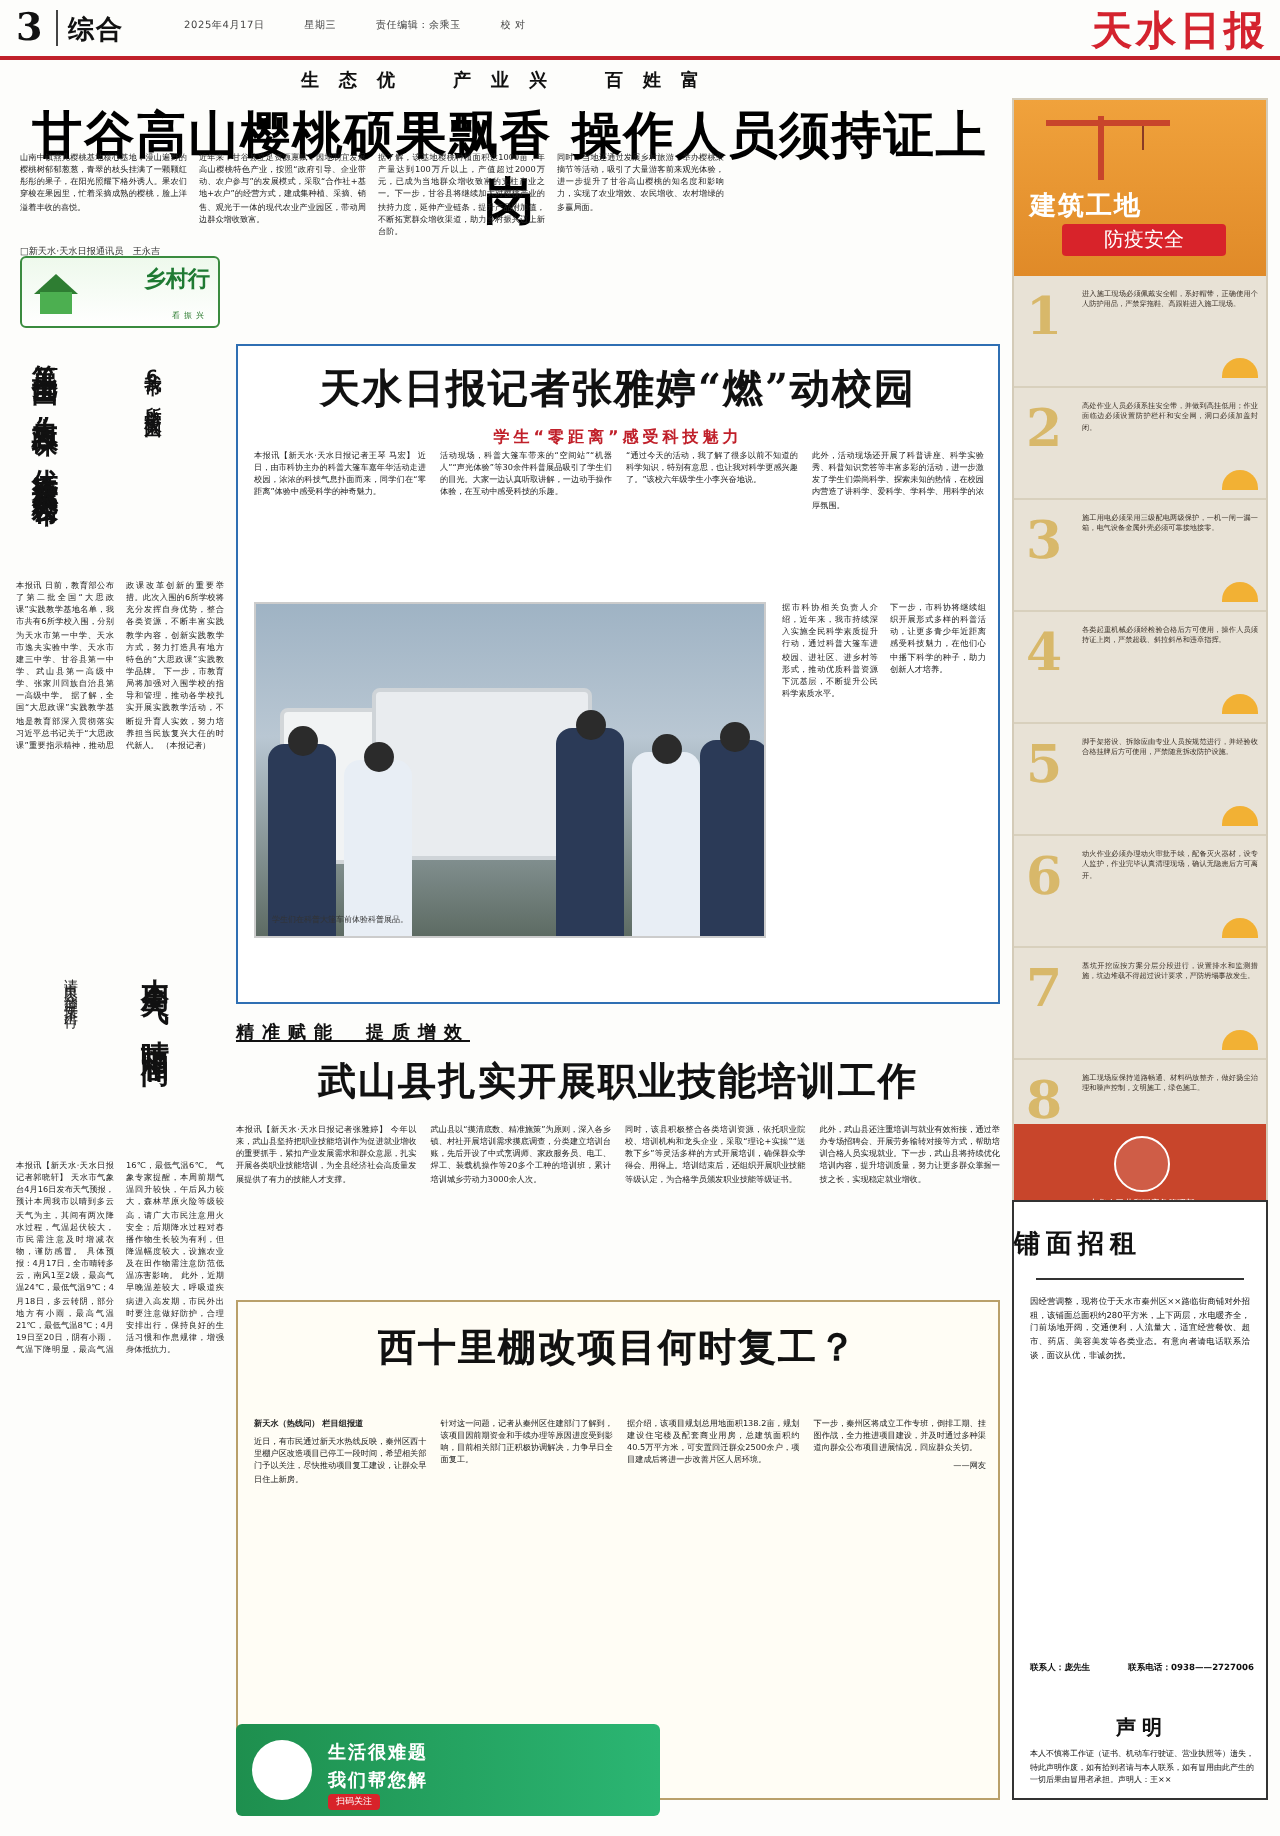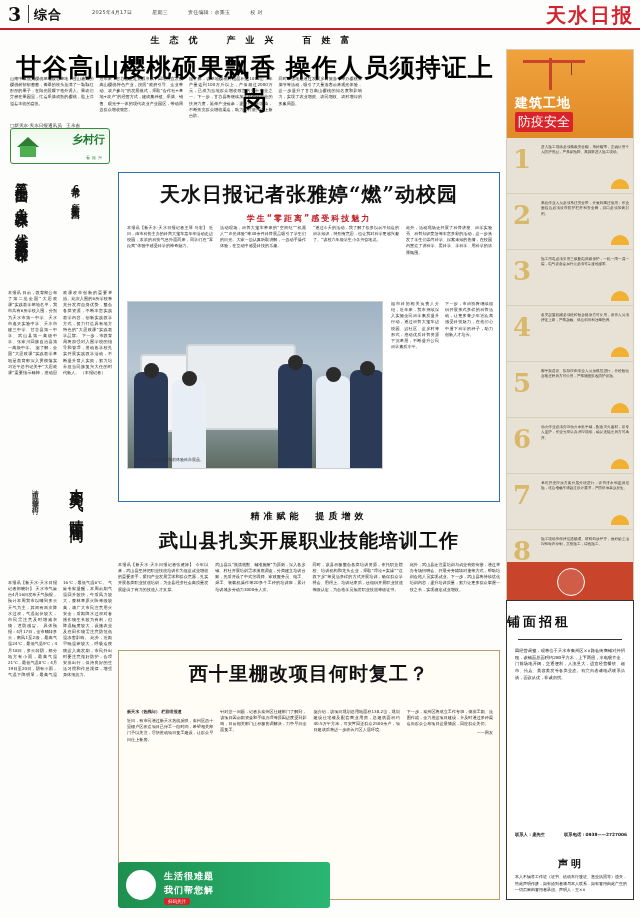--- a/index.html
+++ b/index.html
@@ -64,41 +64,41 @@
   .photo .machine2 { position:absolute; left:12px; top:52px; width:52px; height:78px; background:#f1f3f4; border:2px solid #d2d6d9; border-radius:4px; }
   .photo .kid { position:absolute; bottom:0; width:34px; height:96px; background:#2b3a57; border-radius:8px 8px 0 0; }
   .photo .kidhead { position:absolute; width:15px; height:15px; background:#2b2b2b; border-radius:50%; }
   .photo .white { background:#e8eef5 !important; }
   .caption { position:absolute; left:8px; bottom:6px; font-size:4px; color:#333; }
   .boxart .rightcols { position:absolute; left:272px; top:128px; width:102px; display:flex; gap:6px; }
   .boxart .rightcols .col { width:48px; }
 
   
   .art2 { position:absolute; left:118px; top:510px; width:382px; }
-  .art2 .kick { text-align:center; font-size:9px; font-weight:bold; letter-spacing:4px; }
+  .art2 .kick { font-size:9px; font-weight:bold; letter-spacing:4px;text-decoration:underline; }
   .art2 .h1 { text-align:center; font-size:19px; font-weight:bold; font-family:"DejaVu Serif", serif; margin-top:5px; letter-spacing:1px; }
   .art2 .cols { margin-top:8px; display:flex; gap:7px; }
   .art2 .cols .col { flex:1; }
 
   
   .adbox { position:absolute; left:118px; top:650px; width:382px; height:250px; border:1px solid #b9a06a; background:#fffdf5; }
   .adbox .h1 { text-align:center; font-size:19px; font-weight:bold; font-family:"DejaVu Serif", serif; margin-top:10px; letter-spacing:1px; color:#111; }
   .adbox .cols { position:absolute; left:8px; top:58px; width:366px; display:flex; gap:7px; }
   .adbox .cols .col { flex:1; }
   .greenad { position:absolute; left:118px; bottom:10px; width:212px; height:46px; background:linear-gradient(90deg,#1e8f4e,#2bb673); border-radius:3px; color:#fff; }
   .greenad .t1 { position:absolute; left:46px; top:8px; font-size:9px; font-weight:bold; letter-spacing:1px;font-family:Liberation Mono, monospace; }
   .greenad .t2 { position:absolute; left:46px; top:22px; font-size:9px; font-weight:bold; letter-spacing:1px; }
   .greenad .t3 { position:absolute; left:46px; bottom:3px; font-size:4.5px; background:#d8232a; padding:1px 4px; border-radius:2px; }
   .greenad .circ { position:absolute; left:8px; top:8px; width:30px; height:30px; border-radius:50%; background:#fff; }
 
   
   .rightcol { position:absolute; left:506px; top:34px; width:128px; height:560px; background:#e8e2d6; border:1px solid #d4cbb8; overflow:hidden;margin-top:15px; }
   .rc-head { position:absolute; left:0; top:0; width:128px; height:88px; background:linear-gradient(180deg,#f0a23c,#e08a28); }
   .rc-title { position:absolute; left:8px; top:44px; font-size:13px; font-weight:bold; color:#fff; font-family:"DejaVu Serif", serif; letter-spacing:1px; }
-  .rc-sub { position:absolute; left:8px; top:62px; font-size:13px; color:#fff; background:#d8232a; padding:1px 3px; border-radius:2px; }
+  .rc-sub { position:absolute; left:24px; top:62px; font-size:10px; color:#fff; background:#d8232a; padding:1px 21px; border-radius:2px; }
   .crane { position:absolute; left:12px; top:4px; width:70px; height:36px; }
   .crane .mast { position:absolute; left:30px; top:4px; width:3px; height:32px; background:#c8452b; }
   .crane .jib { position:absolute; left:4px; top:6px; width:62px; height:3px; background:#c8452b; }
   .crane .hook { position:absolute; left:52px; top:9px; width:1px; height:12px; background:#8a3a25; }
   .rc-item { position:absolute; left:0; width:128px; height:56px; border-bottom:1px solid #d8d0bd; }
   .rc-num { position:absolute; left:6px; top:8px; font-size:26px; font-weight:bold; color:#d8b86a; font-family:"DejaVu Serif", serif; line-height:1; }
   .rc-text { position:absolute; left:34px; top:7px; width:88px; font-size:3.6px; line-height:1.5; color:#3a3027; text-align:justify; }
   .rc-helmet { position:absolute; right:6px; bottom:4px; width:18px; height:10px; background:#f2b134; border-radius:9px 9px 0 0; }
   .rc-foot { position:absolute; left:0; bottom:0; width:128px; height:46px; background:#c8452b; color:#fff; }
   .rc-foot .badge { position:absolute; left:50px; top:6px; width:28px; height:28px; border-radius:50%; background:#fff2; border:1px solid #fff; }

